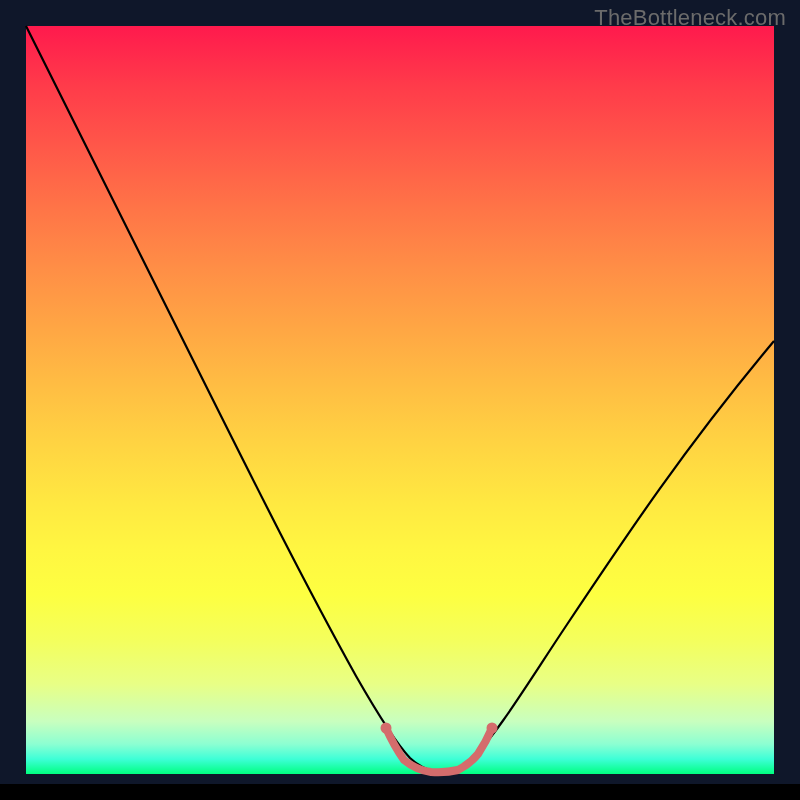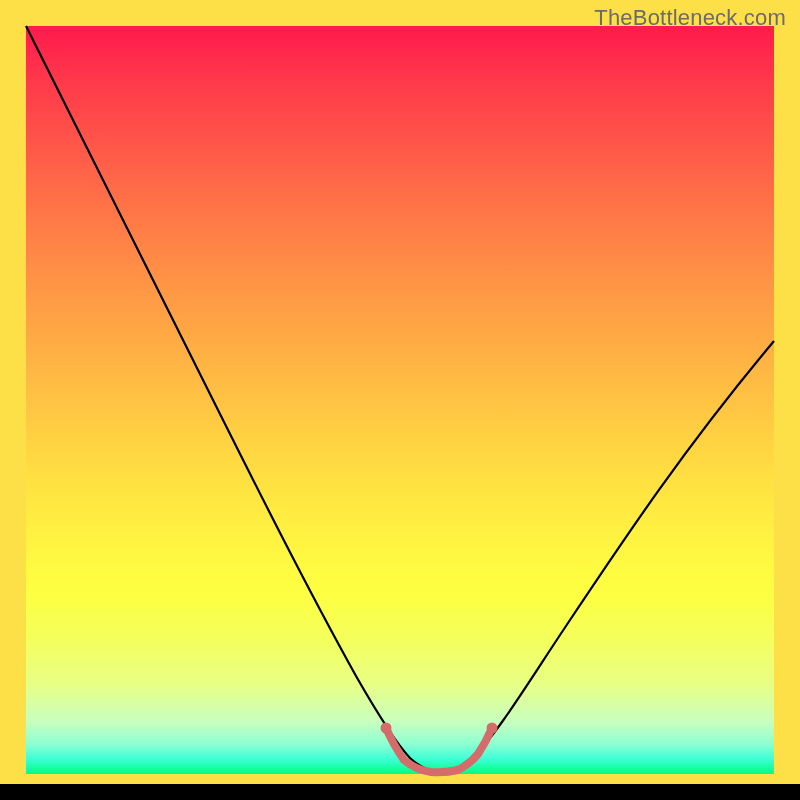--- a/index.html
+++ b/index.html
@@ -10,21 +10,21 @@
     background: #000;
     overflow: hidden;
     font-family: Arial, Helvetica, sans-serif;
   }
   .frame {
     position: absolute;
     left: 0;
     top: 0;
     width: 800px;
     height: 784px;
-    background: #fde047;
+    background: #0f172a;
   }
   .plot {
     position: absolute;
     left: 26px;
     top: 26px;
     width: 748px;
     height: 748px;
     background: linear-gradient(to bottom,
       #ff1a4d 0%,
       #ff3b4a 8%,

